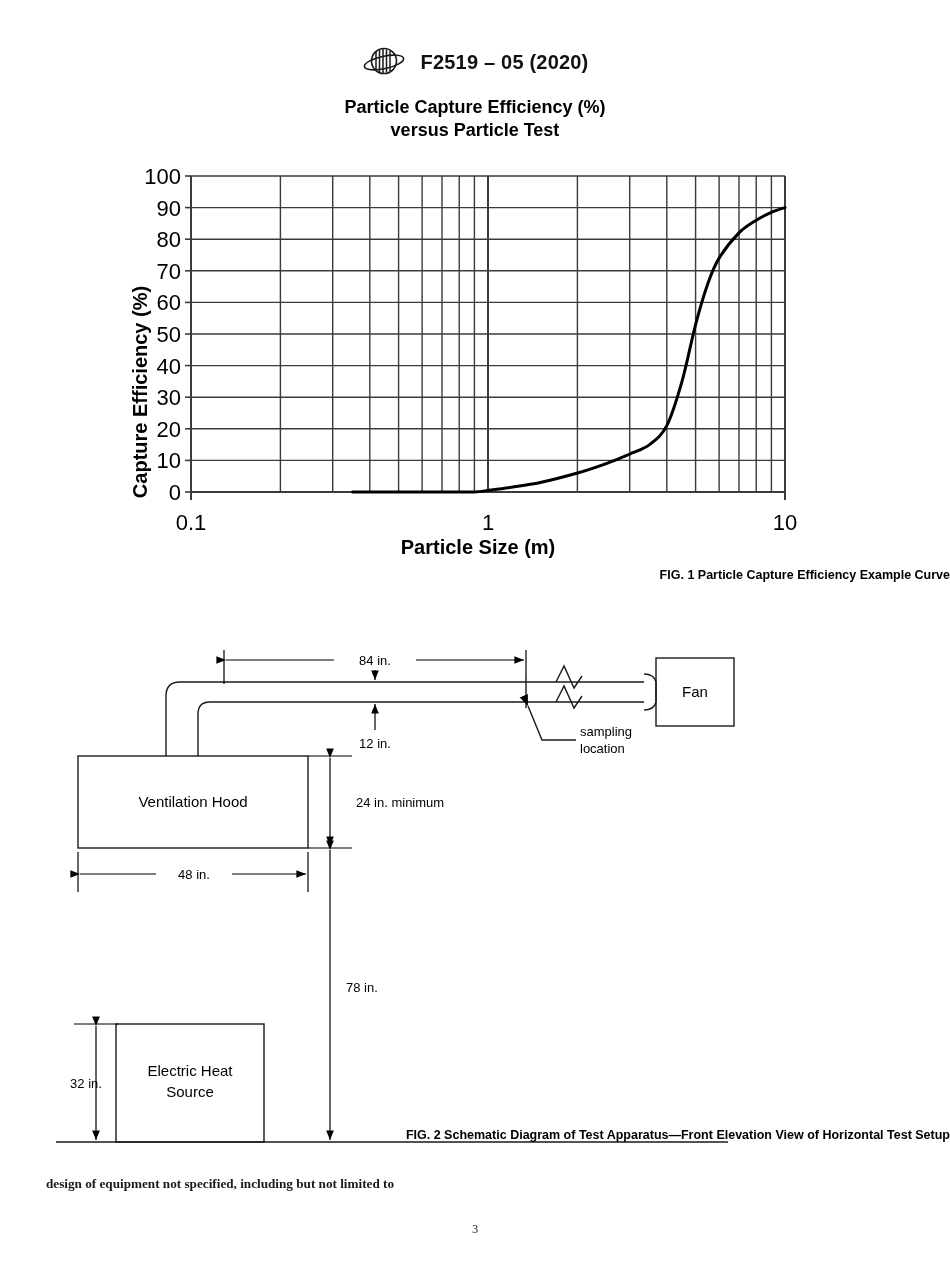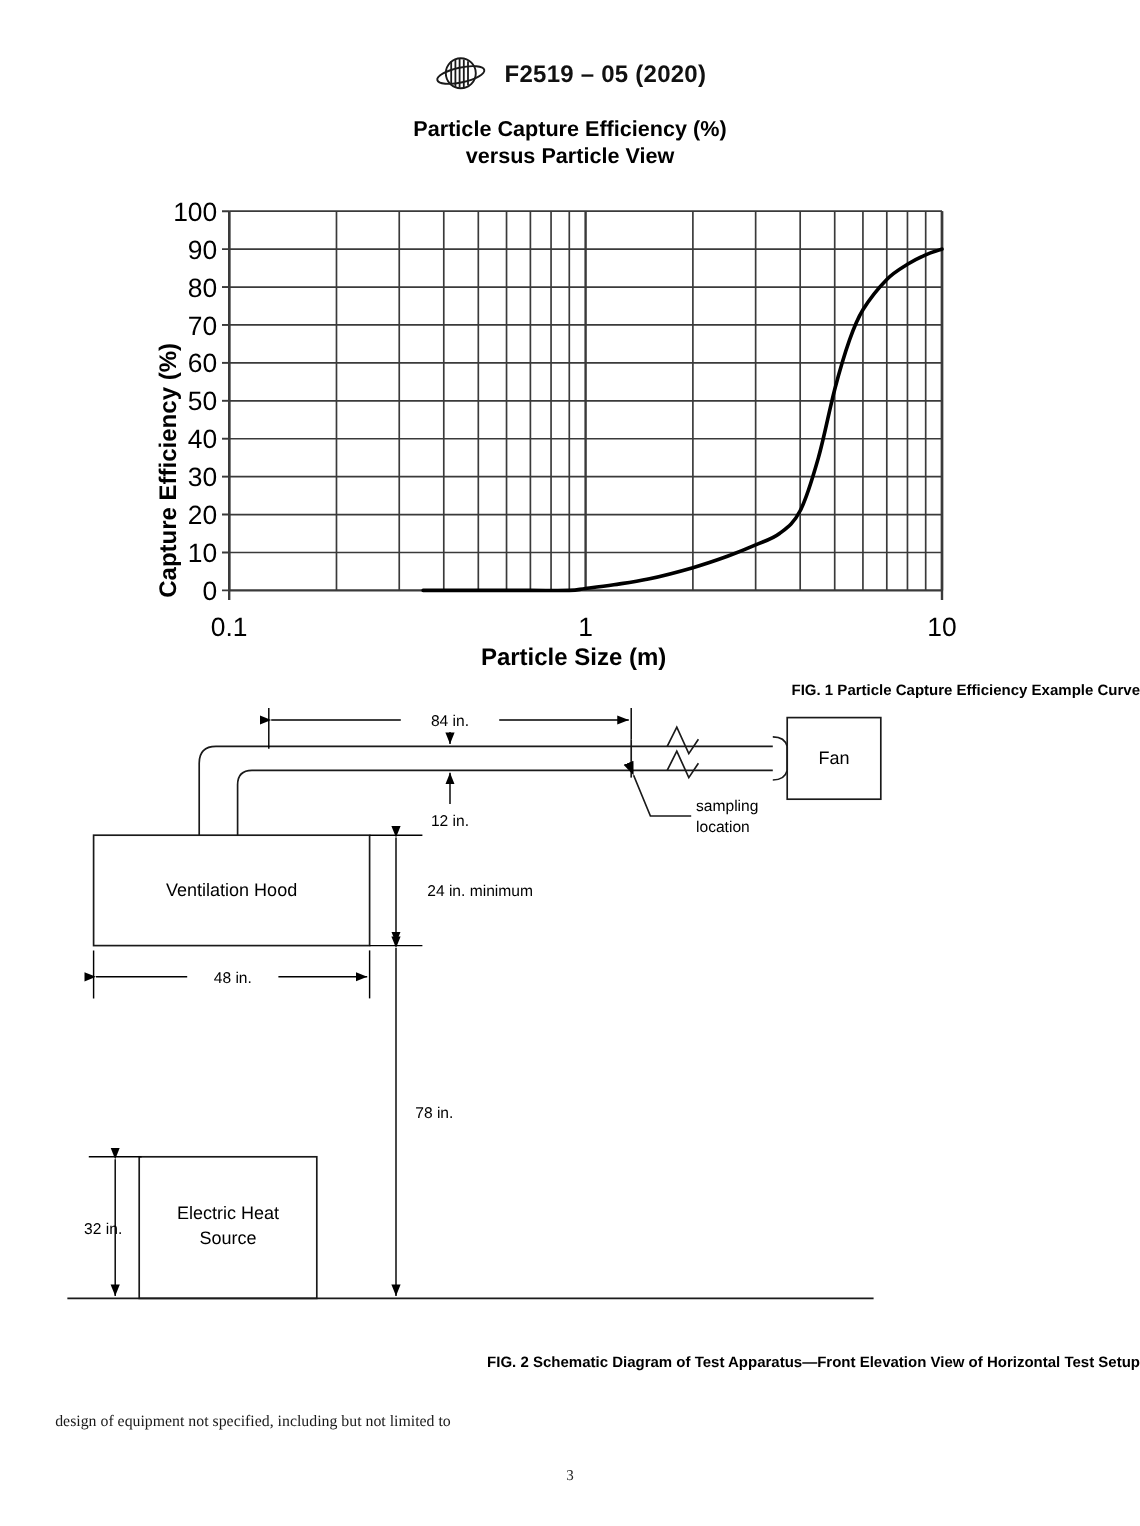--- a/index.html
+++ b/index.html
@@ -33,27 +33,27 @@
   .fig1-svg{display:block;margin:0 auto;}
   .fig-caption{
     position:absolute;left:0;width:950px;text-align:right;
     font-family:"Liberation Sans",sans-serif;
     font-weight:bold;font-size:12.5px;color:#000;
   }
   #cap1{top:568px;}
   #cap2{top:1128px;}
 
   
-  .fig2-wrap{position:absolute;top:576px;left:0;width:872px;height:520px;}
+  .fig2-wrap{position:absolute;top:636px;left:0;width:872px;height:520px;}
   .fig2-svg{display:block;margin:0 auto;}
 
   
   .body-cols{
     position:absolute;top:1176px;left:46px;width:858px;
-    display:flex;gap:59px;
+    display:flex;gap:59px;font-weight:bold;
   }
   .col{width:407px;font-size:13.2px;line-height:16px;color:#1a1a1a;}
   .col.justify{text-align:justify;}
   .page-num{
     position:absolute;top:1222px;left:0;width:950px;text-align:center;
     font-size:12.5px;color:#222;
   }
   text{fill:#000;}
 </style>
 </head>
@@ -75,21 +75,21 @@
           <line x1="24.5" y1="5.6" x2="24.5" y2="28.4"></line>
           <line x1="28" y1="7" x2="28" y2="27"></line>
         </g>
       </svg>
     </span>
     <span class="std-id">F2519 – 05 (2020)</span>
   </div>
 
   <div class="chart-title">
     <div>Particle Capture Efficiency (%)</div>
-    <div>versus Particle View</div>
+    <div>versus Particle Test</div>
   </div>
 
   <div class="fig1-wrap">
     <svg class="fig1-svg" id="chart-svg" width="700" height="400" viewBox="0 0 700 400">
       <g id="chart-grid">
           <line x1="66" x2="660" y1="330" y2="330" stroke="#3a3a3a" stroke-width="2"></line>
           <line x1="66" x2="660" y1="298.4" y2="298.4" stroke="#3a3a3a" stroke-width="1.4"></line>
           <line x1="66" x2="660" y1="266.8" y2="266.8" stroke="#3a3a3a" stroke-width="1.4"></line>
           <line x1="66" x2="660" y1="235.2" y2="235.2" stroke="#3a3a3a" stroke-width="1.4"></line>
           <line x1="66" x2="660" y1="203.6" y2="203.6" stroke="#3a3a3a" stroke-width="1.4"></line>

